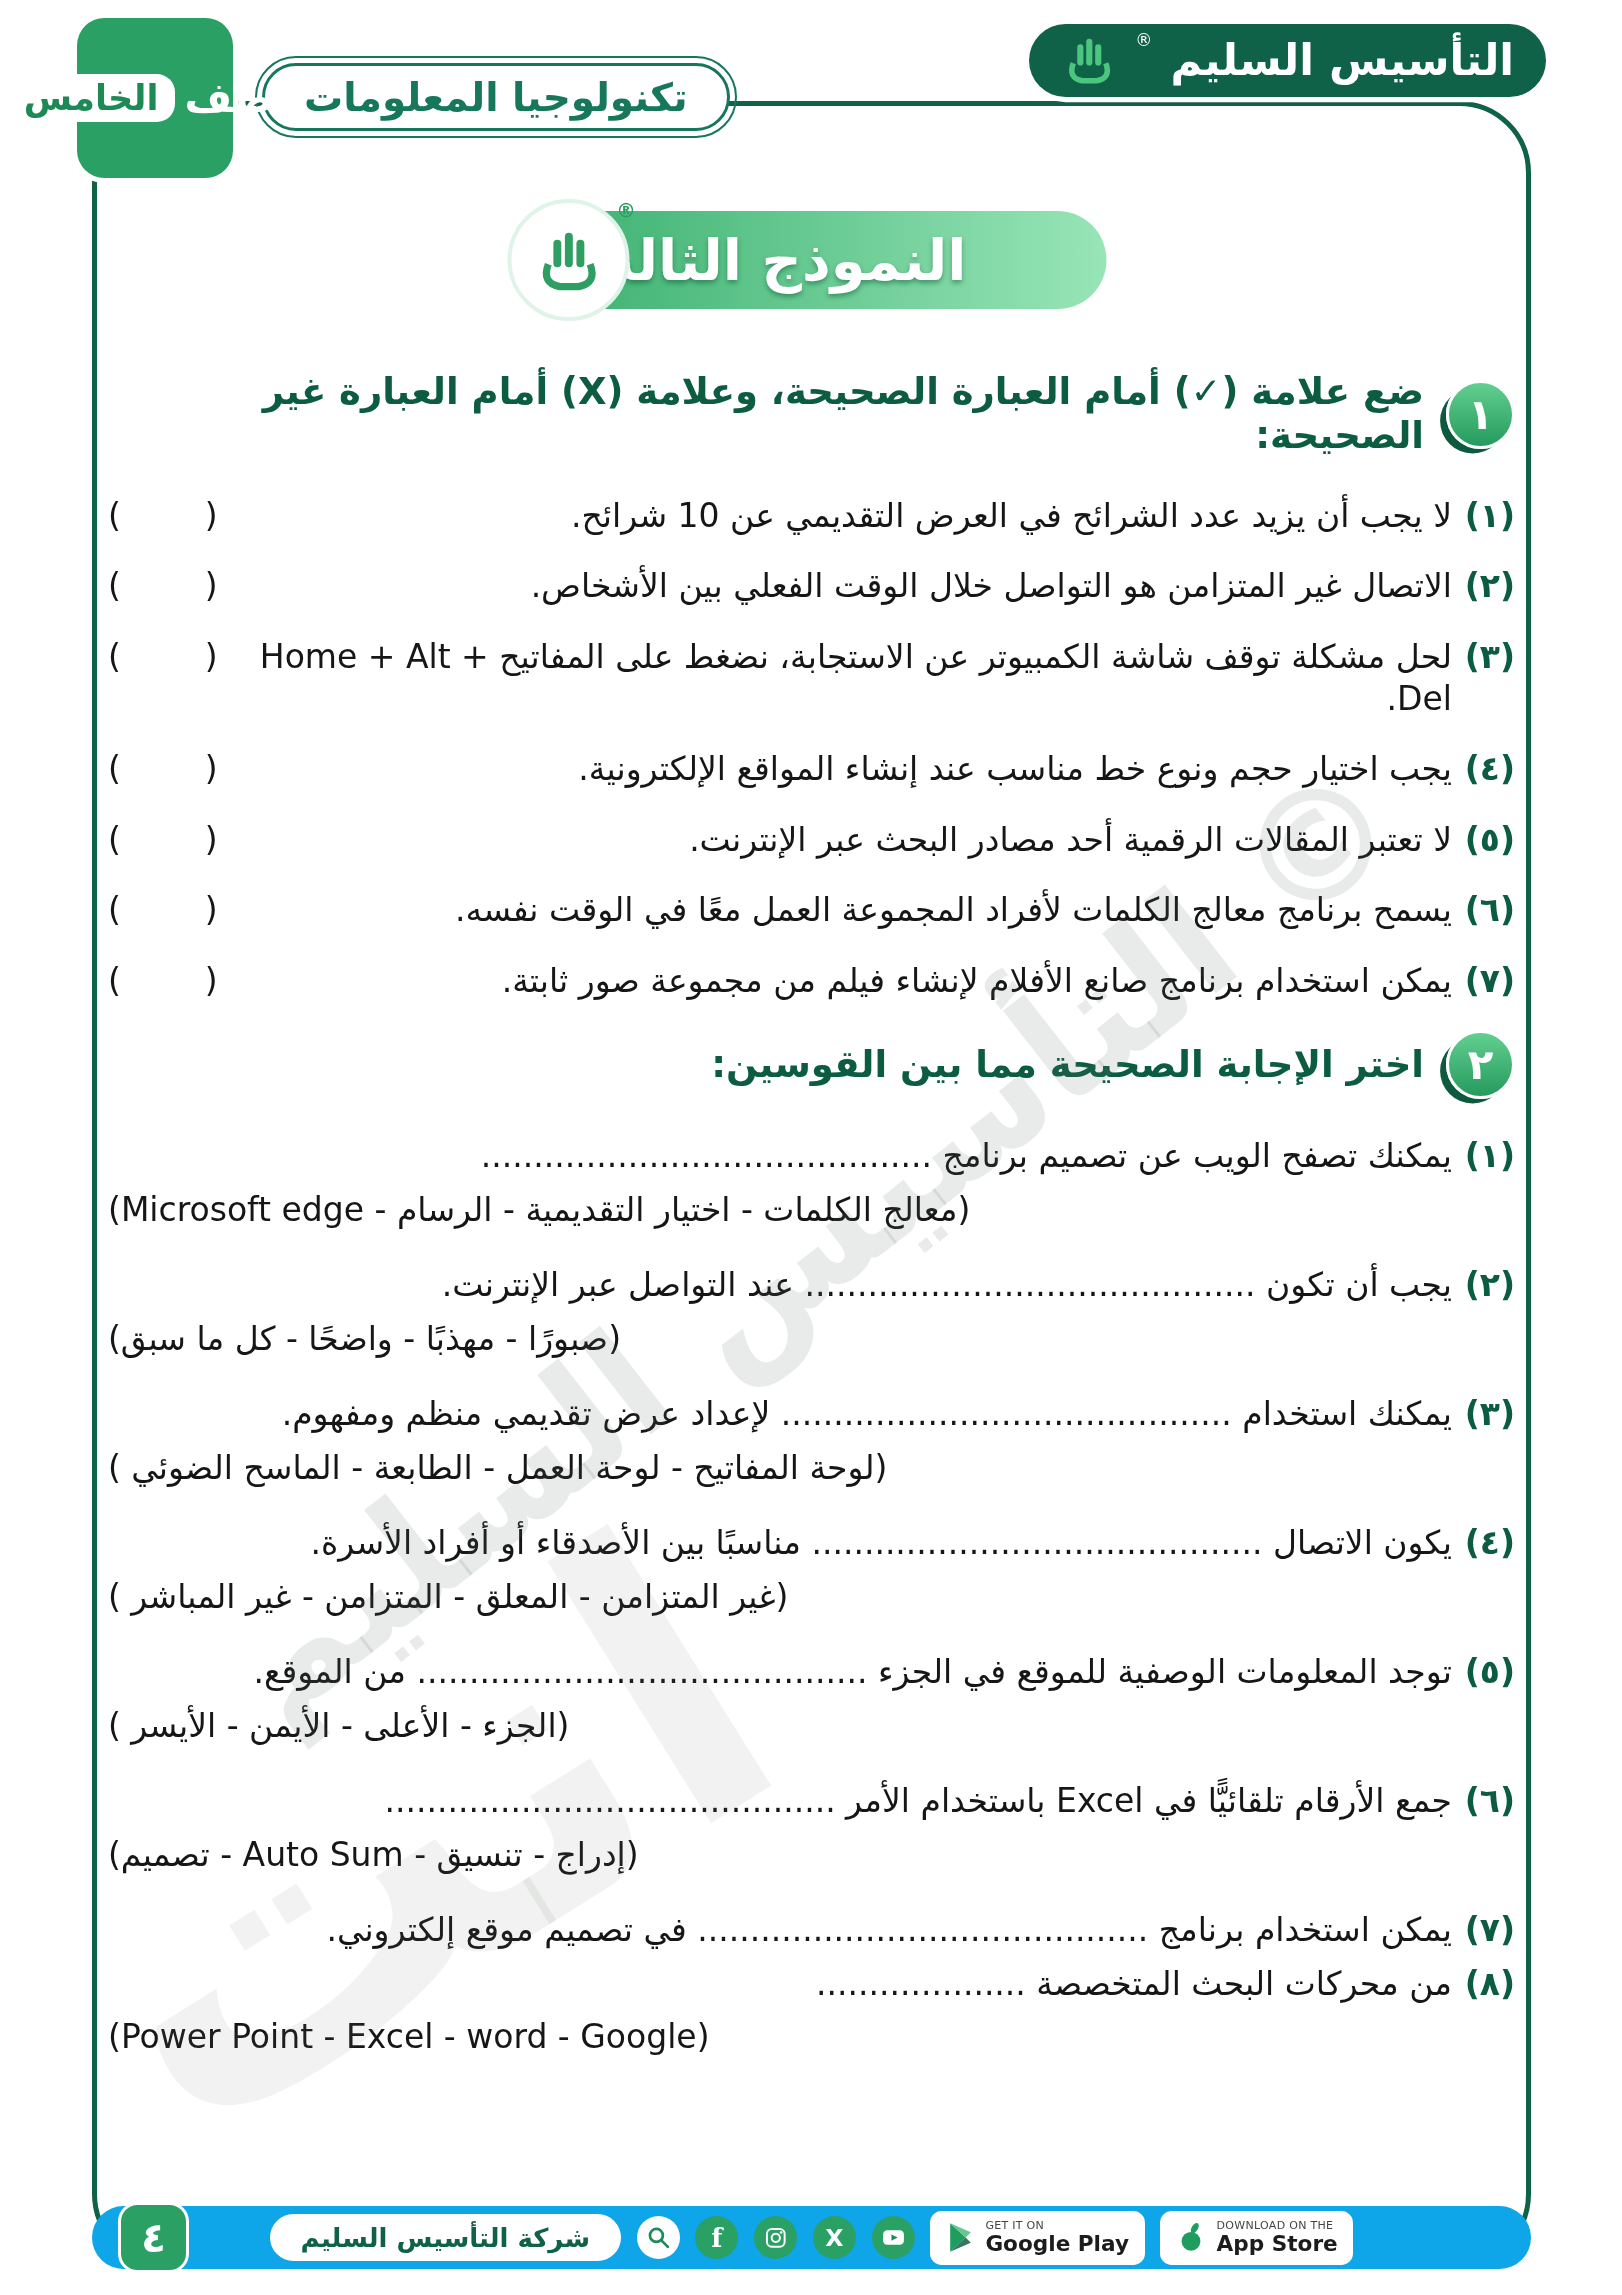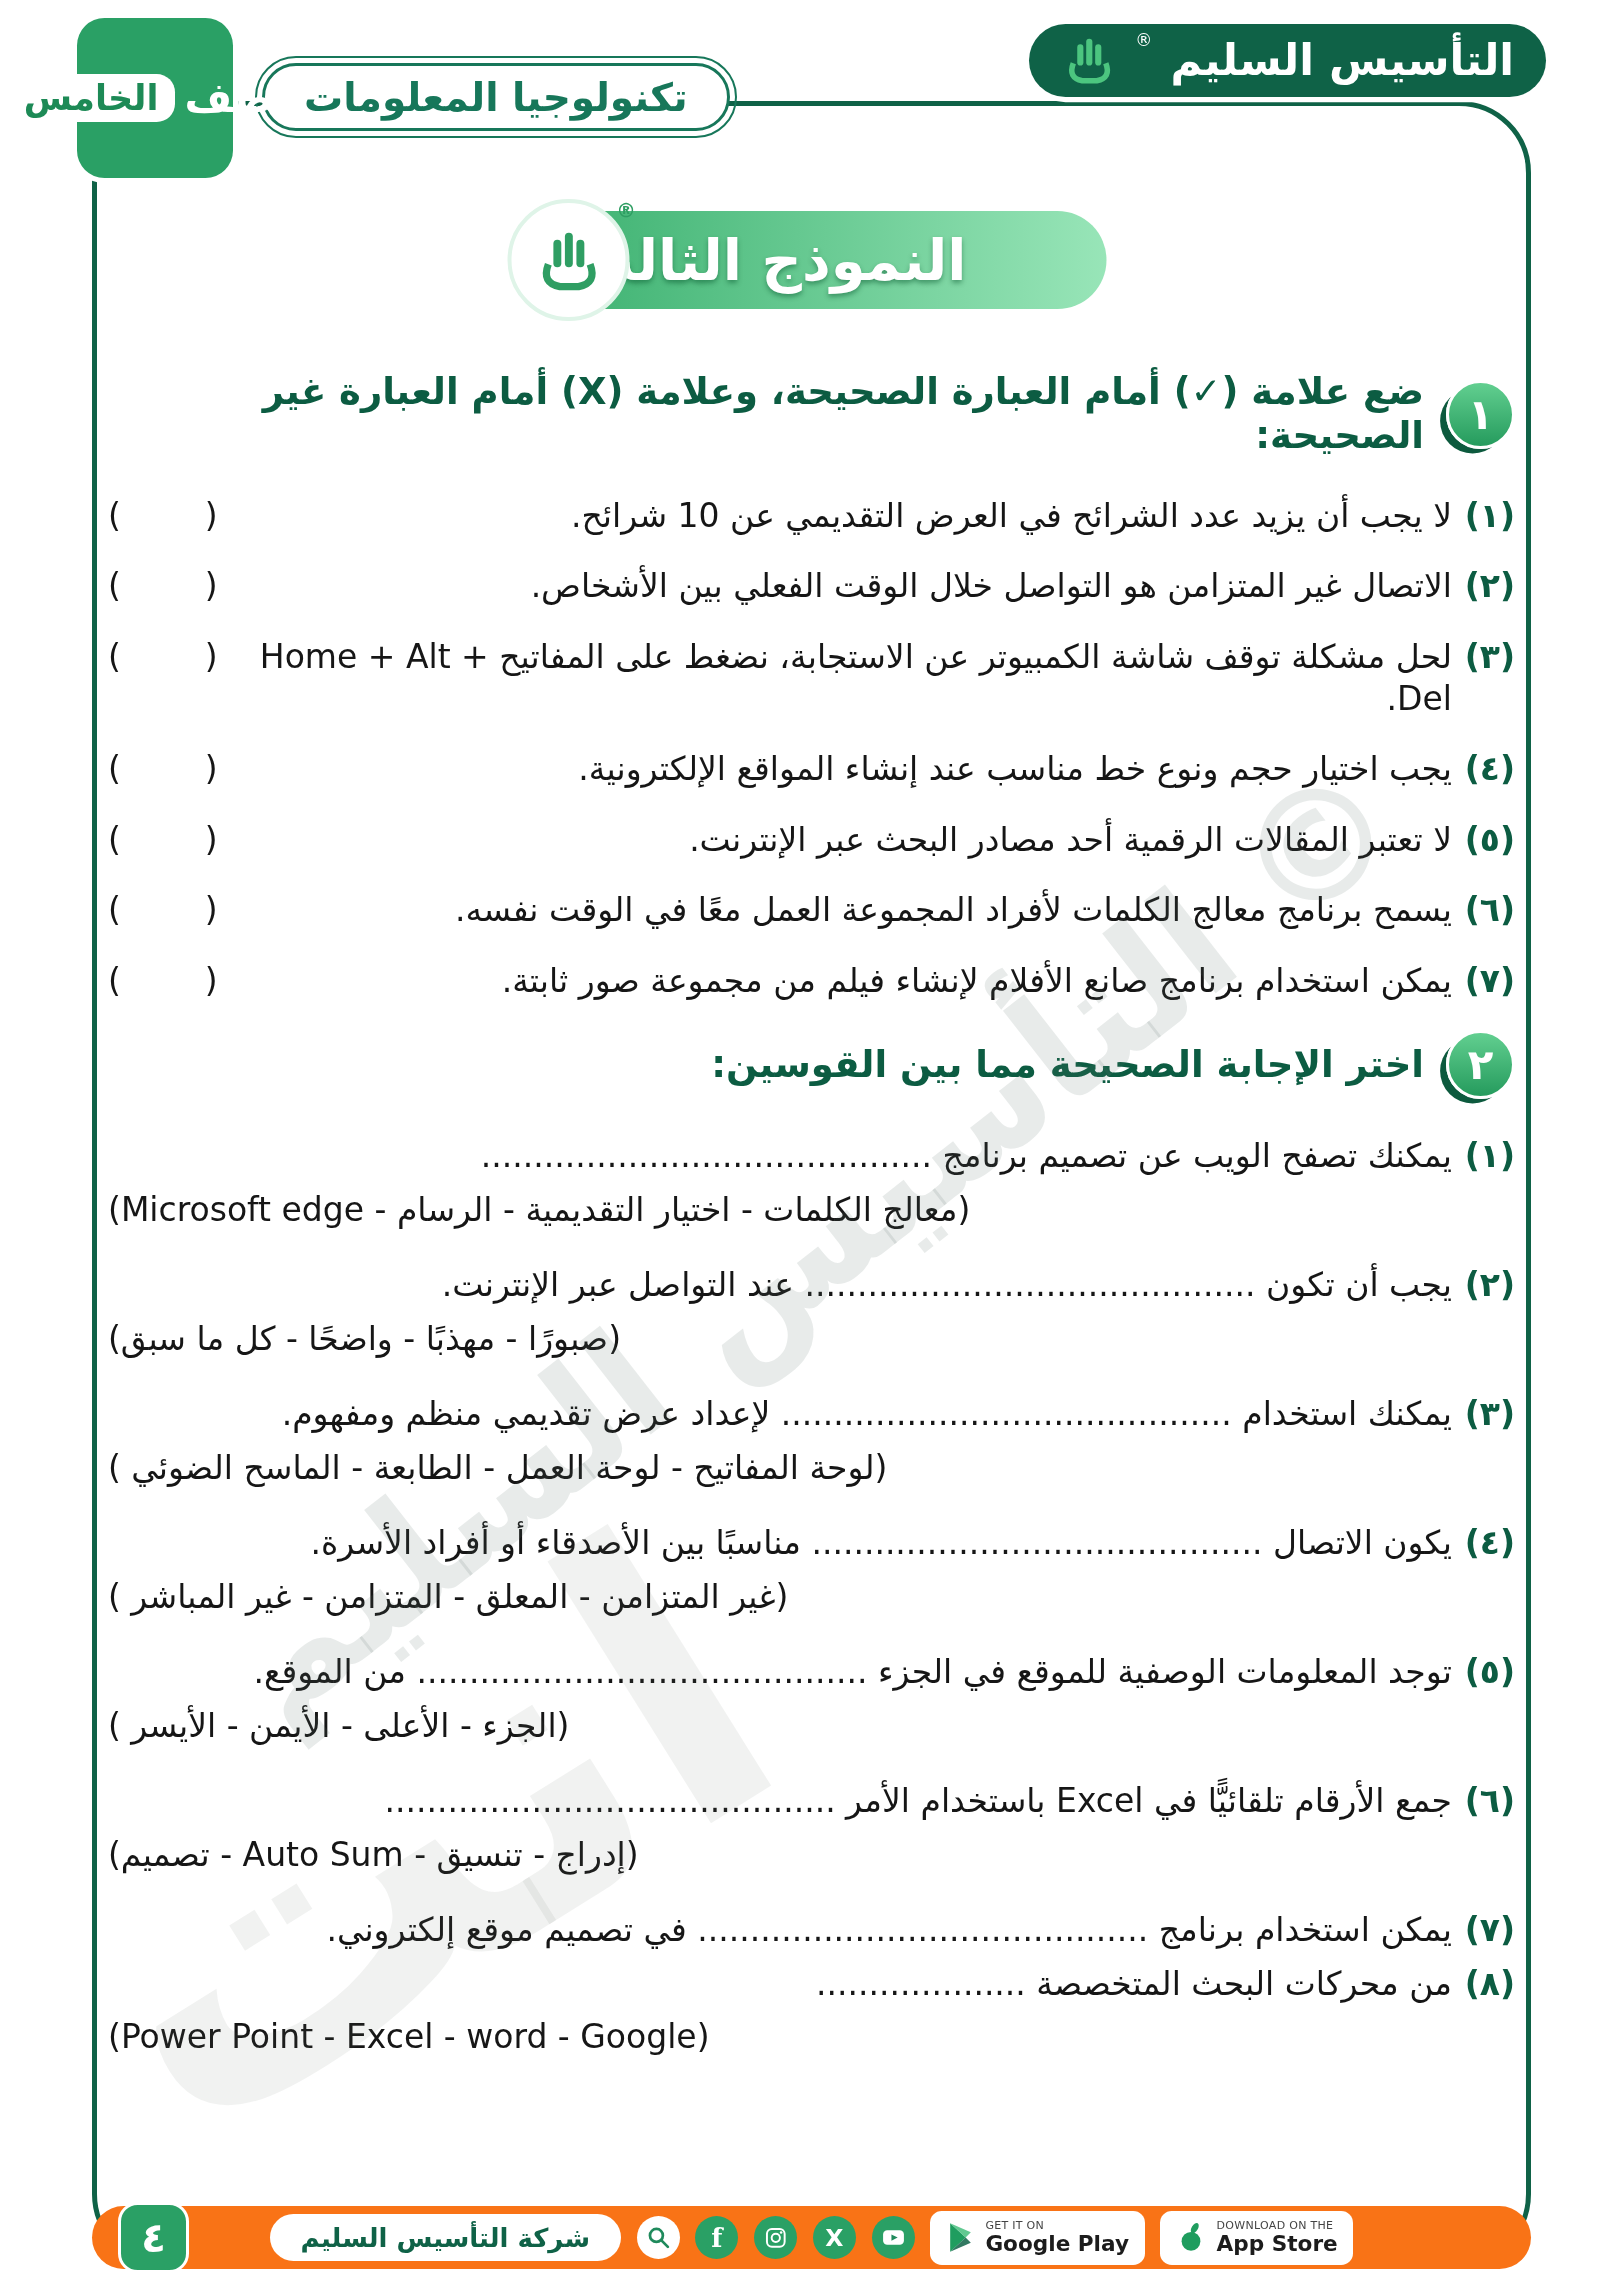--- a/index.html
+++ b/index.html
@@ -103,21 +103,21 @@
   .watermark2 {
     position:absolute; top:1603px; left:59px;
     transform:rotate(-32deg);
     font-size:406px; font-weight:bold;
     color:rgba(95,112,104,0.09); z-index:5; pointer-events:none;
   }
 
   
   .footer-bar {
     position:absolute; left:92px; right:92px; bottom:26px; height:63px;
-    background:#f97316; border-radius:33px; z-index:10;
+    background:#0ea5e9; border-radius:33px; z-index:10;
     display:flex; align-items:center; justify-content:center;
   }
   .page-num {
     position:absolute; left:118px; bottom:21.6px; width:71px; height:71px; z-index:11;
     background:#2aa065; border-radius:19.6px; border:3.9px solid #ffffff;
     color:#fff; font-size:41px; font-weight:bold;
     display:flex; align-items:center; justify-content:center;
   }
   .footer-row { display:flex; direction:ltr; align-items:center; gap:15.7px; }
   .footer-pill {

